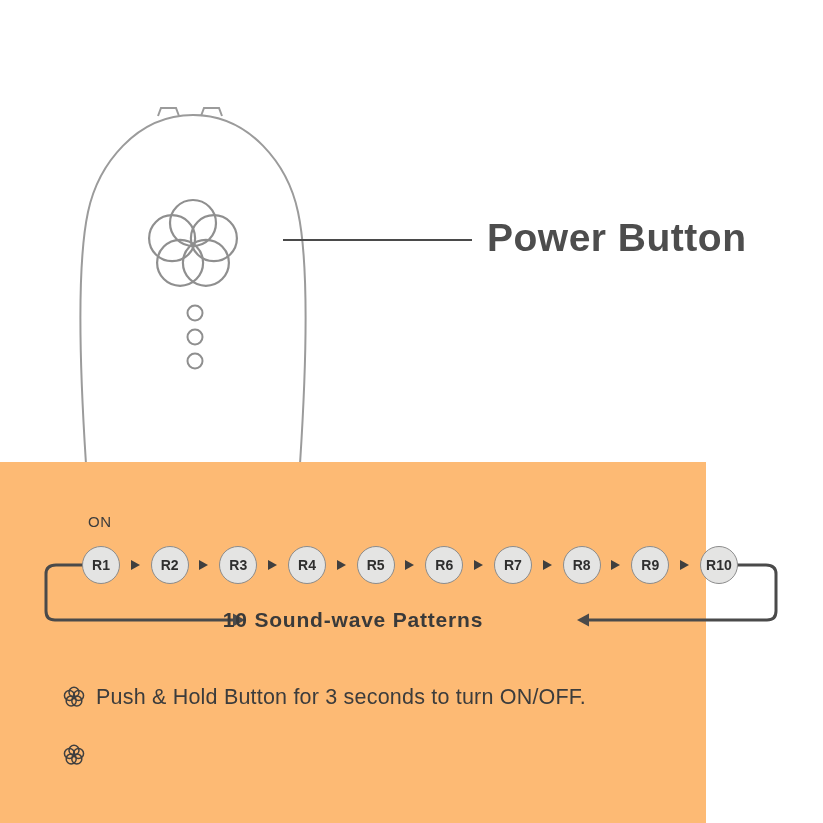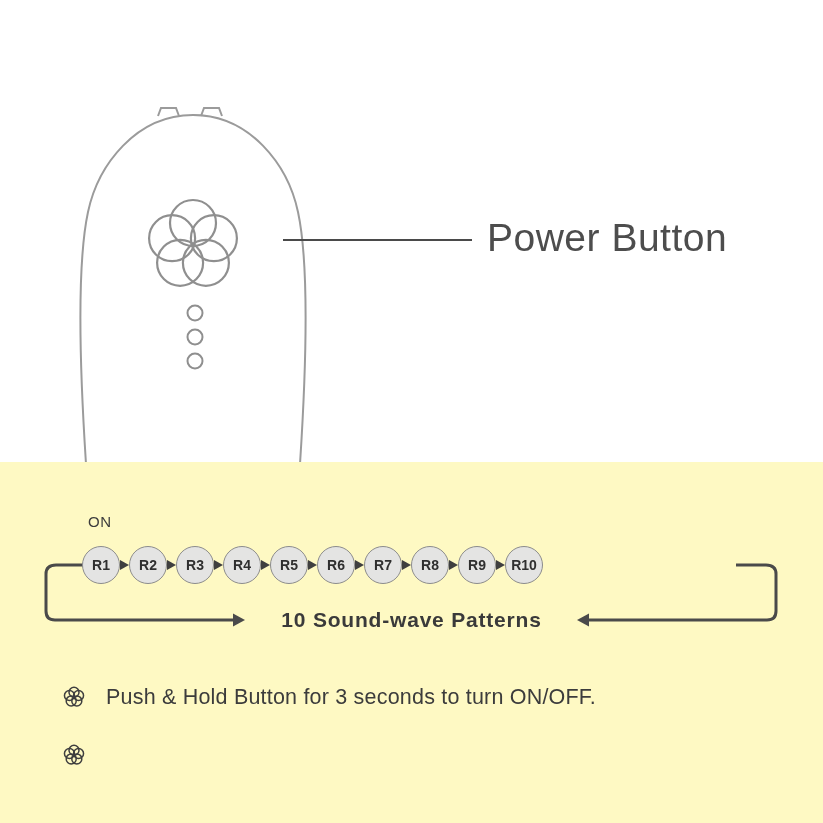--- a/index.html
+++ b/index.html
@@ -8,54 +8,54 @@
     font-family:"Liberation Sans", sans-serif;
     -webkit-font-smoothing:antialiased;
   }
   .stage{position:relative;width:823px;height:823px;}
 
   
   .top-section{position:absolute;left:0;top:0;width:823px;height:462px;background:#ffffff;}
   .device-svg{position:absolute;left:0;top:0;}
   .power-label{
     position:absolute;left:487px;top:216px;
-    font-size:39px;font-weight:400;color:#4d4d4d;letter-spacing:0.5px;
+    font-size:39px;font-weight:700;color:#4d4d4d;letter-spacing:0.5px;
     white-space:nowrap;
   }
 
   
-  .bottom-section{position:absolute;left:0;top:462px;width:823px;height:361px;background:#fef9c3;}
+  .bottom-section{position:absolute;left:0;top:462px;width:706px;height:361px;background:#fdba74;}
   .on-label{
     position:absolute;left:88px;top:51px;
     font-size:15px;color:#3c3c3c;letter-spacing:0.5px;
   }
   .seq-row{
     position:absolute;left:82px;top:84px;width:656px;height:38px;
-    display:flex;align-items:center;
+    display:flex;justify-content:space-between;align-items:center;
   }
   .step{
     width:38px;height:38px;border-radius:50%;
     background:#e4e4e3;border:1.5px solid #8c8c8c;
     display:flex;align-items:center;justify-content:center;
     font-size:14px;font-weight:700;color:#2f2f2f;letter-spacing:0;
     box-sizing:border-box;flex:0 0 auto;
   }
   .tri{
     width:0;height:0;flex:0 0 auto;
     border-left:9px solid #3f3f3f;
     border-top:5.5px solid transparent;
     border-bottom:5.5px solid transparent;
   }
   .loop-svg{position:absolute;left:0;top:0;}
   .seq-caption{
     position:absolute;left:0;right:0;top:146px;text-align:center;
     font-size:21px;color:#3a3a3a;letter-spacing:0.8px;font-weight:700;
   }
   .instr{
-    position:absolute;left:60px;display:flex;align-items:center;gap:18px;
+    position:absolute;left:60px;display:flex;align-items:center;gap:8px;
     color:#3c3c3c;
     text-align:right;
   }
   .instr .instr-text{font-size:21.5px;letter-spacing:0.2px;}
   .instr-1{top:221px;}
   .instr-2{top:279px;}
   .flower-small{display:block;color:#3f3f3f;}
 </style>
 </head>
 <body>

